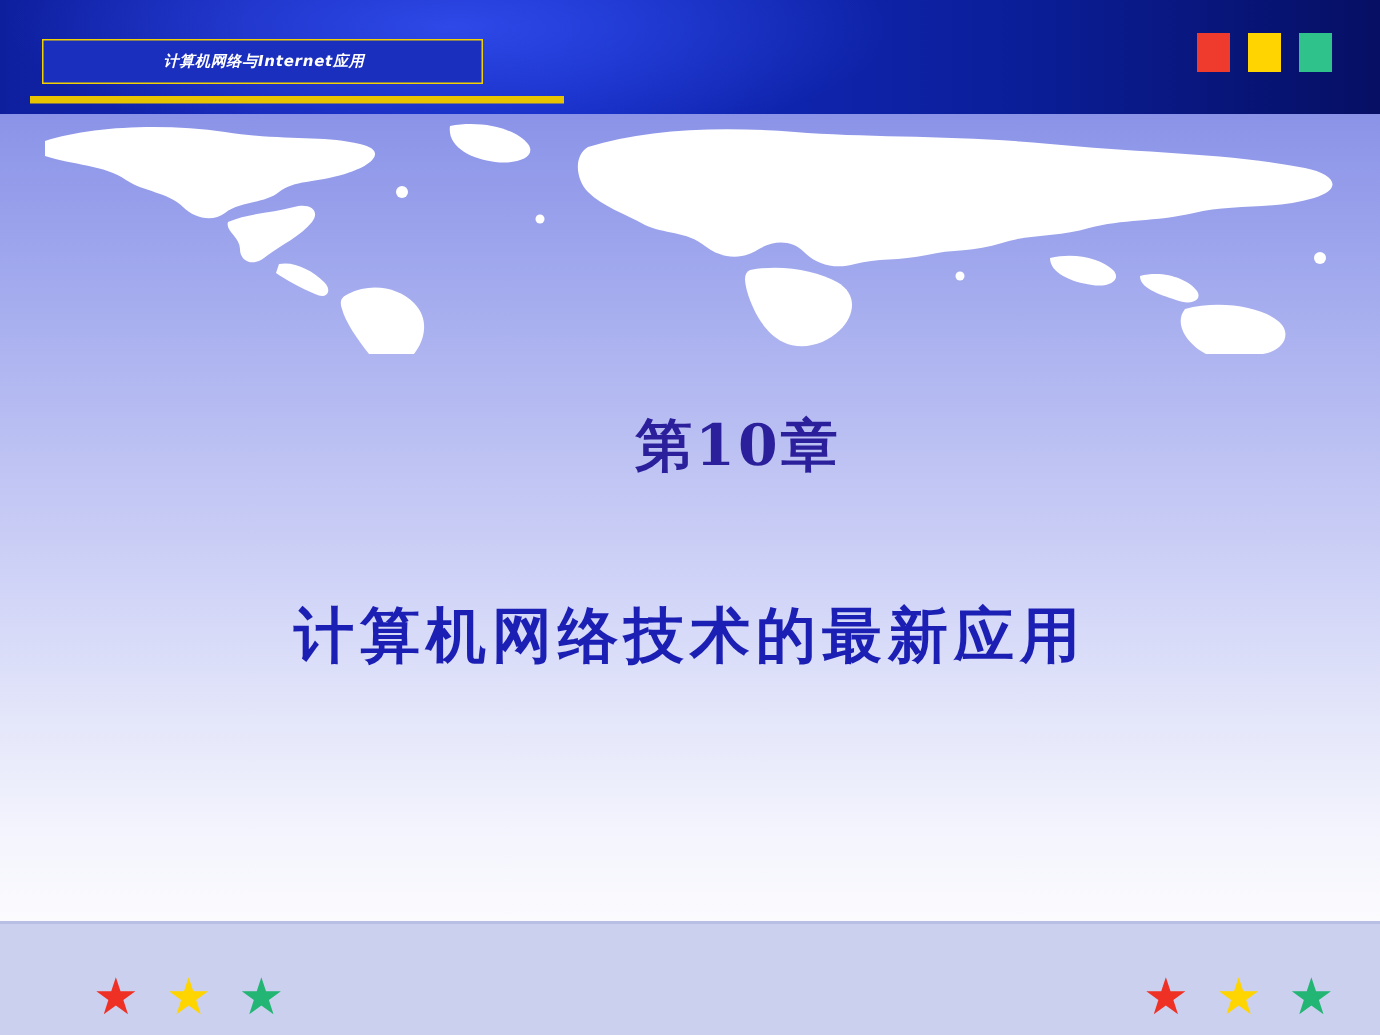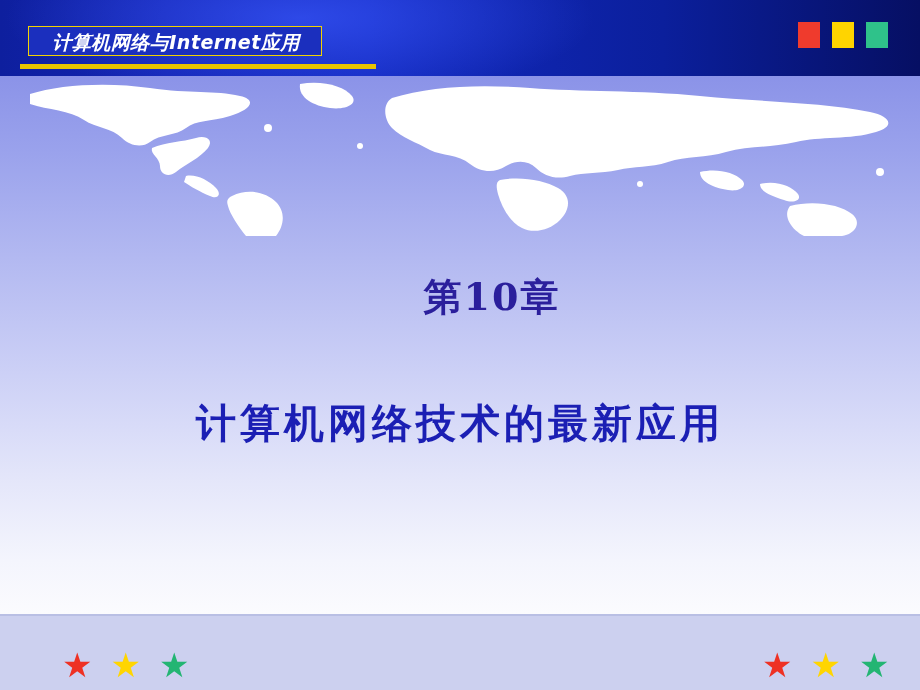--- a/index.html
+++ b/index.html
@@ -50,21 +50,21 @@
   }
   .title-plate-text {
     position: absolute;
     left: 0;
     top: 0;
     width: 294px;
     height: 30px;
     line-height: 30px;
     text-align: center;
     color: #ffffff;
-    font-size: 19px;
+    font-size: 10px;
     font-weight: bold;
     font-style: italic;
     font-family: "DejaVu Sans", sans-serif;
     letter-spacing: 0.5px;
     white-space: nowrap;
   }
   .gold-underline {
     position: absolute;
     left: 20px;
     top: 64px;

